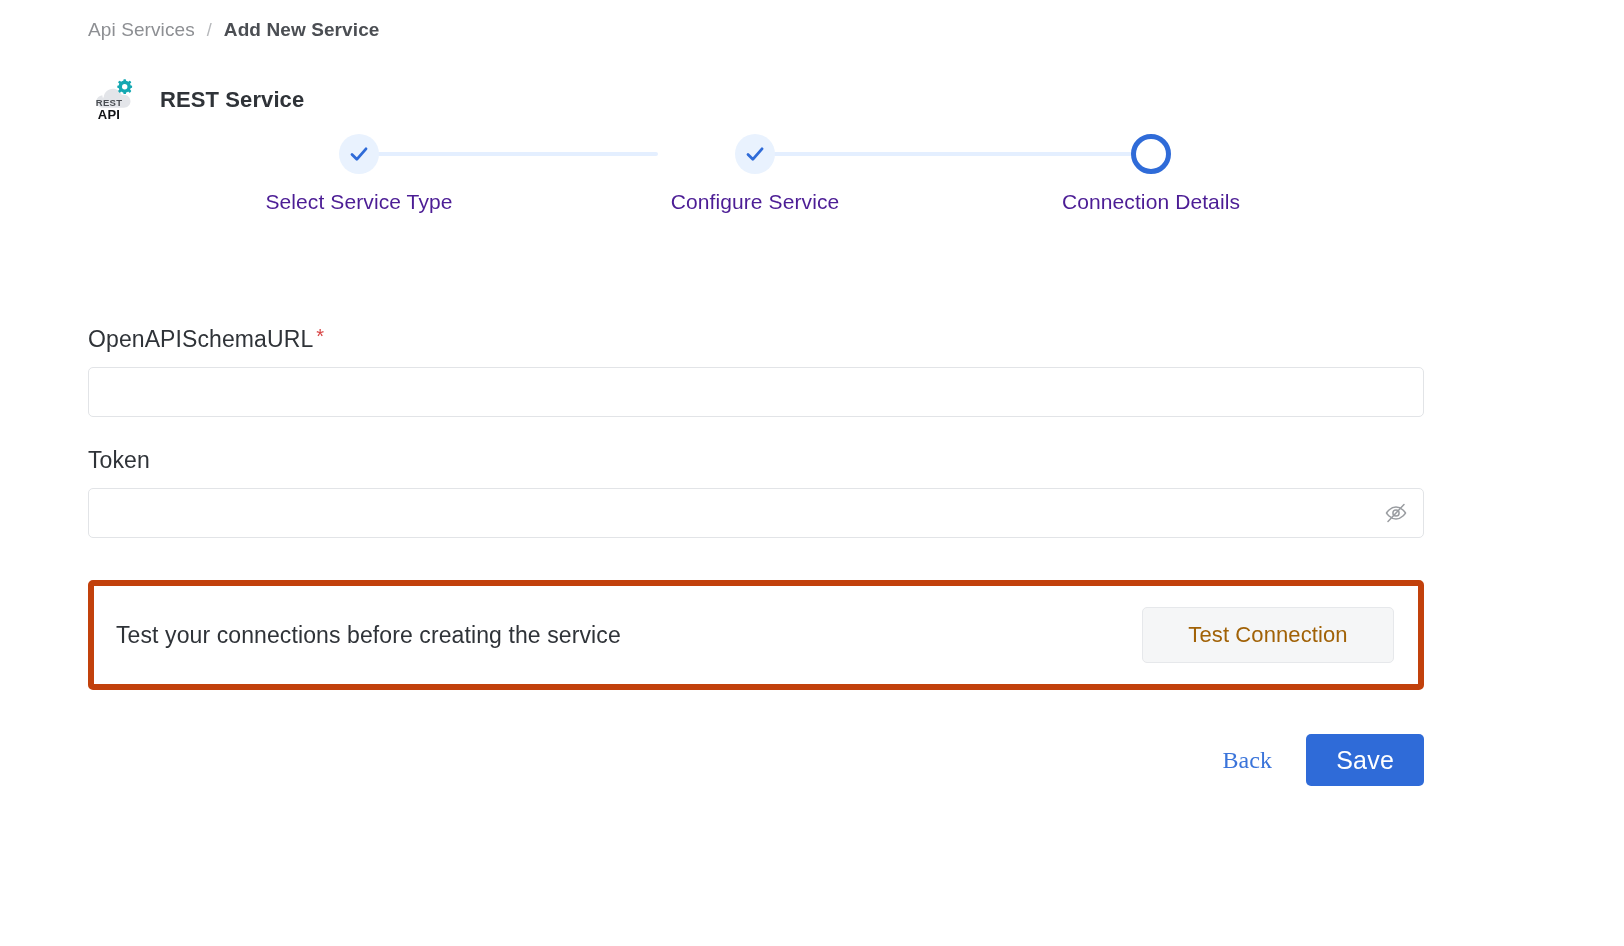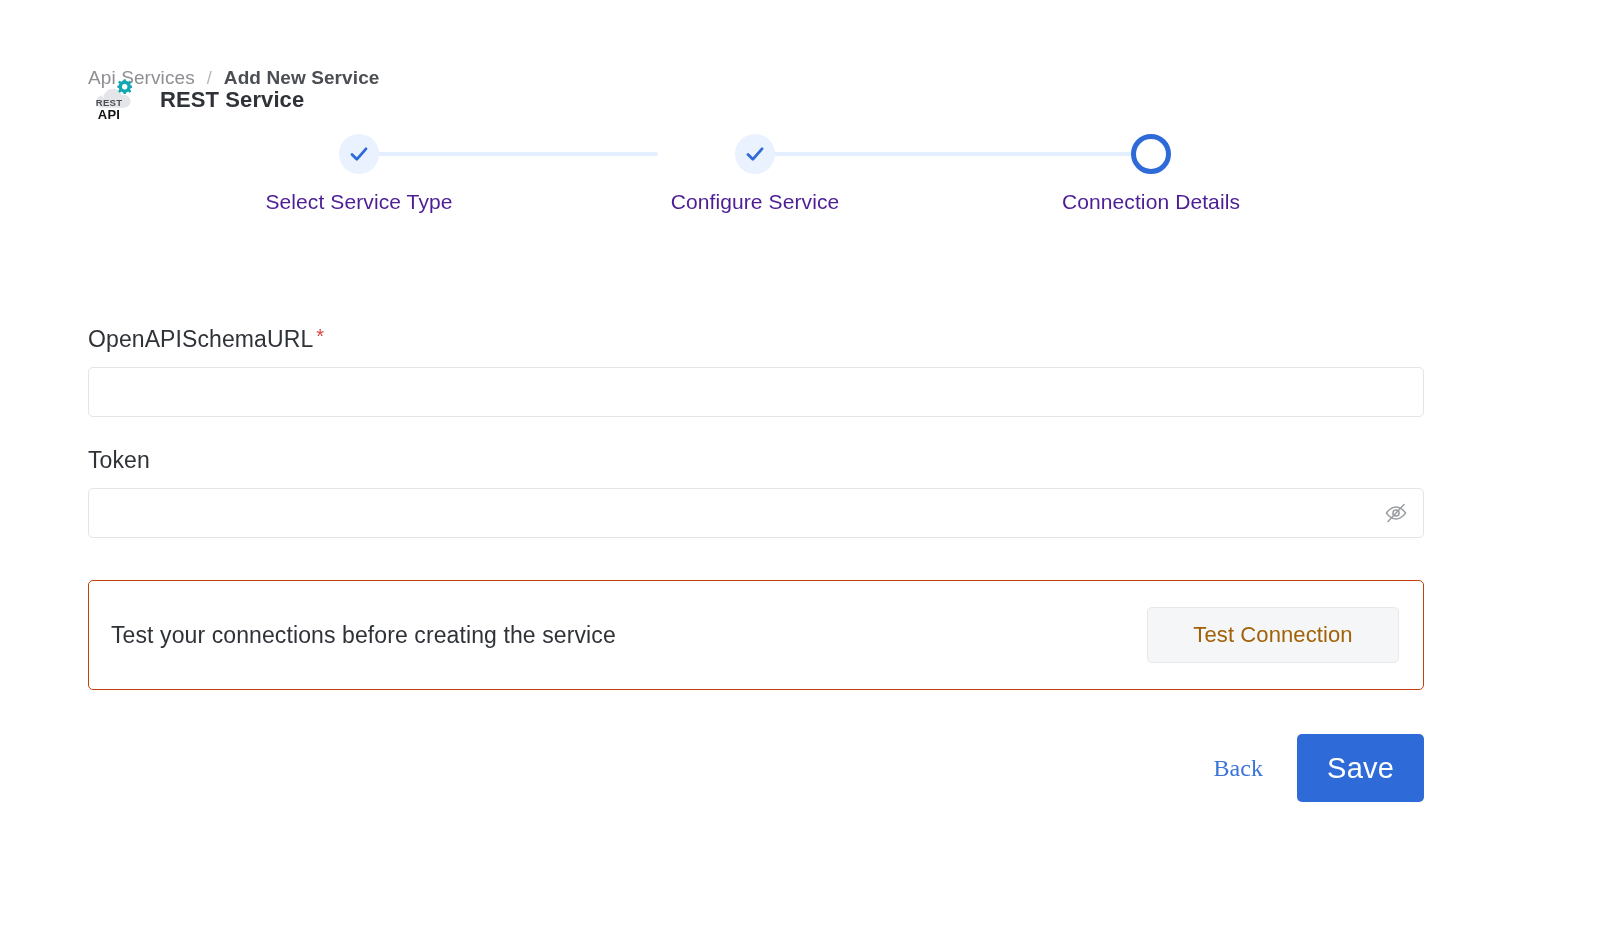--- a/index.html
+++ b/index.html
@@ -24,21 +24,20 @@
   
   .breadcrumb {
     position: absolute;
     left: 88px;
     top: 16px;
     display: flex;
     align-items: center;
     gap: 12px;
     font-size: 19px;
     line-height: 28px;
-    margin-top: 48px;
   }
   .crumb-link {
     color: #8d8f93;
     text-decoration: none;
     letter-spacing: 0.1px;
   }
   .crumb-sep {
     color: #b6b8bb;
     font-size: 18px;
   }
@@ -177,21 +176,21 @@
     display: flex;
     align-items: center;
     justify-content: center;
   }
 
   
   .test-panel {
     margin-top: 42px;
     width: 100%;
     height: 110px;
-    border: 1px solid #c2410c;
+    border: 6px solid #c2410c;
     border-radius: 5px;
     display: flex;
     align-items: center;
     justify-content: space-between;
     padding: 0 24px 0 22px;
   }
   .test-text {
     font-size: 23px;
     color: #2f3338;
     letter-spacing: 0.1px;
@@ -225,25 +224,25 @@
     font-family: Liberation Serif, serif;
     letter-spacing: 0.1px;
     cursor: pointer;
     padding: 8px 6px;
   }
   .save-btn {
     background: #2f6bd8;
     border: none;
     border-radius: 5px;
     color: #ffffff;
-    font-size: 29px;
+    font-size: 25px;
     font-family: "Liberation Sans", sans-serif;
     letter-spacing: 0.2px;
     padding: 0 30px;
-    height: 68px;
+    height: 52px;
     cursor: pointer;
   }
 </style>
 </head>
 <body>
 
 <div class="page">
 
   <nav class="breadcrumb">
     <a class="crumb-link" href="#">Api Services</a>

